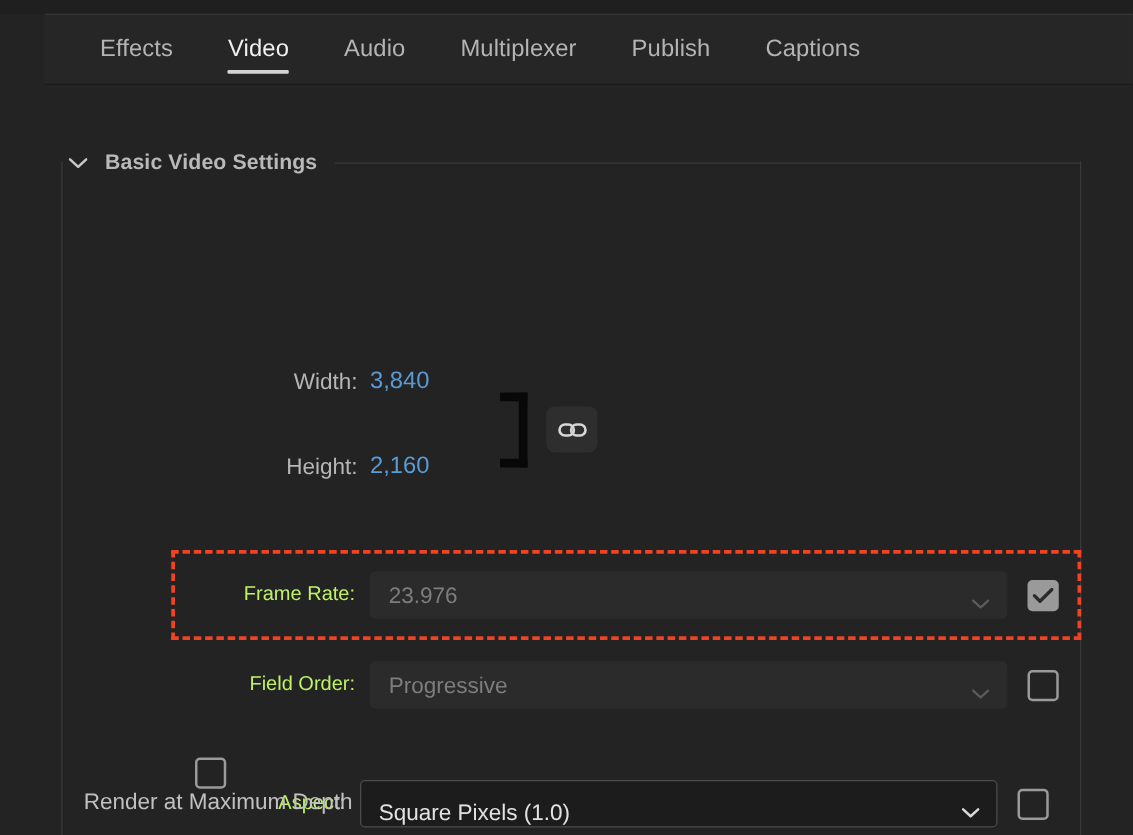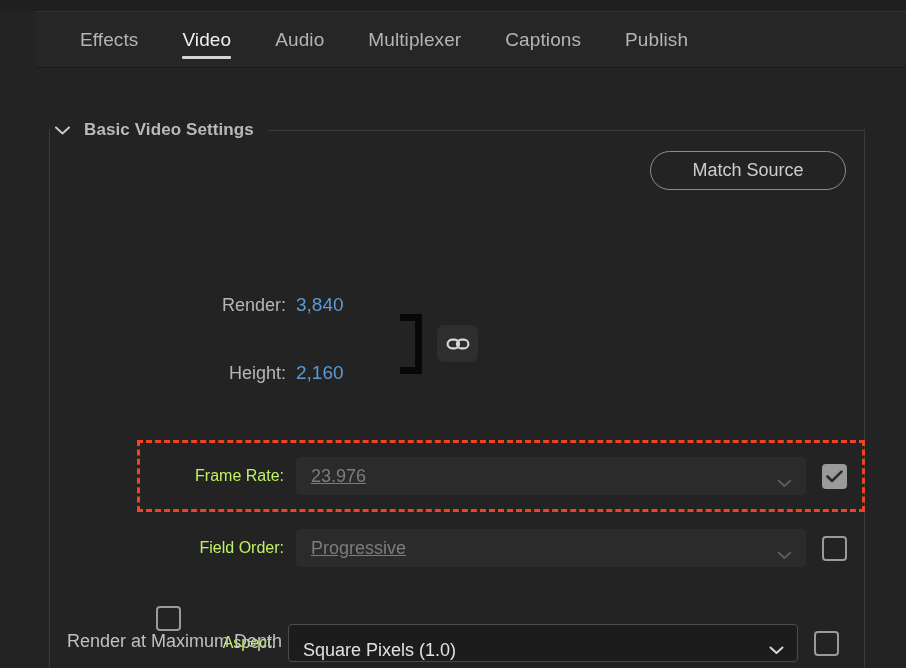--- a/index.html
+++ b/index.html
@@ -203,21 +203,20 @@
     align-items: center;
     padding: 0 12px 0 14px;
     font-size: 18px;
     position: relative;
   }
   .select.disabled {
     background: #2b2b2b;
     border: 1px solid #2b2b2b;
     color: #7d7d7d;
     cursor: default;
-    text-decoration: underline;
   }
   .select.enabled {
     background: #1c1c1c;
     border: 1px solid #4b4b4b;
     color: #e2e2e2;
     cursor: pointer;
     align-items: flex-end;
   }
   .select .caret {
     position: absolute;
@@ -291,45 +290,44 @@
   <div class="tab active">
       <span>Video</span>
     </div>
   <div class="tab">
       <span>Audio</span>
     </div>
   <div class="tab">
       <span>Multiplexer</span>
     </div>
   <div class="tab">
+      <span>Publish</span>
+    </div>
+  <div class="tab">
       <span>Captions</span>
-    </div>
-  <div class="tab">
-      <span>Publish</span>
     </div>
 </div>
 
 <div class="content">
 
   <div class="group-box"></div>
 
   <div class="group-header">
     <span class="chevron-down">
       <svg width="15" height="9" viewBox="0 0 15 9">
           <path d="M1 1.5 L7.5 7.5 L14 1.5" fill="none" stroke="#c8c8c8" stroke-width="2" stroke-linecap="round" stroke-linejoin="round"></path>
         </svg>
     </span>
     <span class="group-title">Basic Video Settings</span>
     <span class="group-rule"></span>
   </div>
 
-  <button class="match-source">Match Source</button>
 
   <div class="dim-row row-width">
-    <span class="dim-label">Render:</span>
+    <span class="dim-label">Width:</span>
     <span class="dim-value">3,840</span>
   </div>
 
   <div class="dim-row row-height">
     <span class="dim-label">Height:</span>
     <span class="dim-value">2,160</span>
   </div>
 
   <div class="bracket"></div>
   <div class="link-btn">

